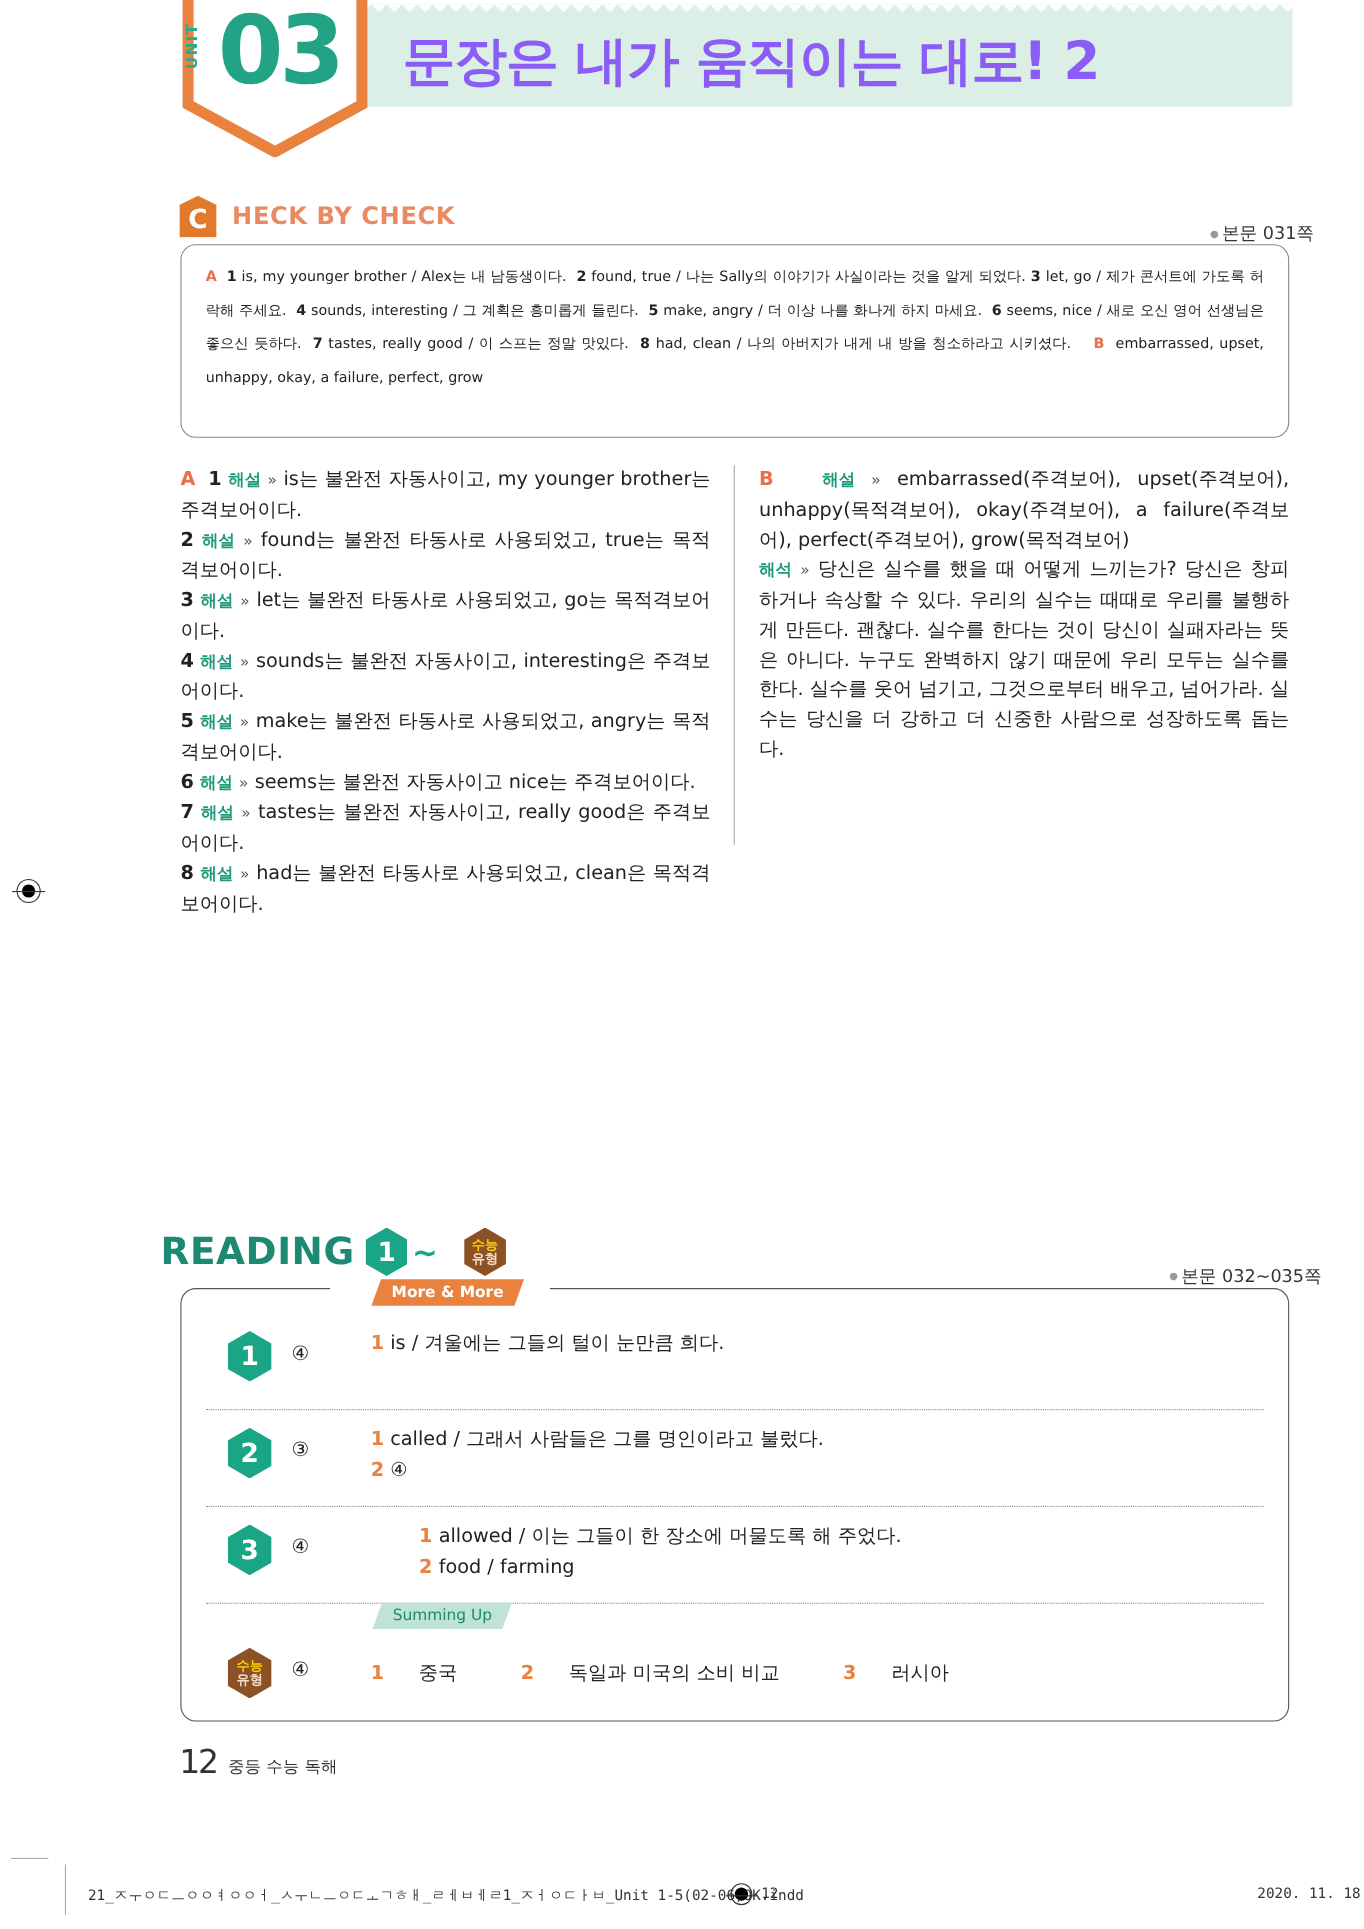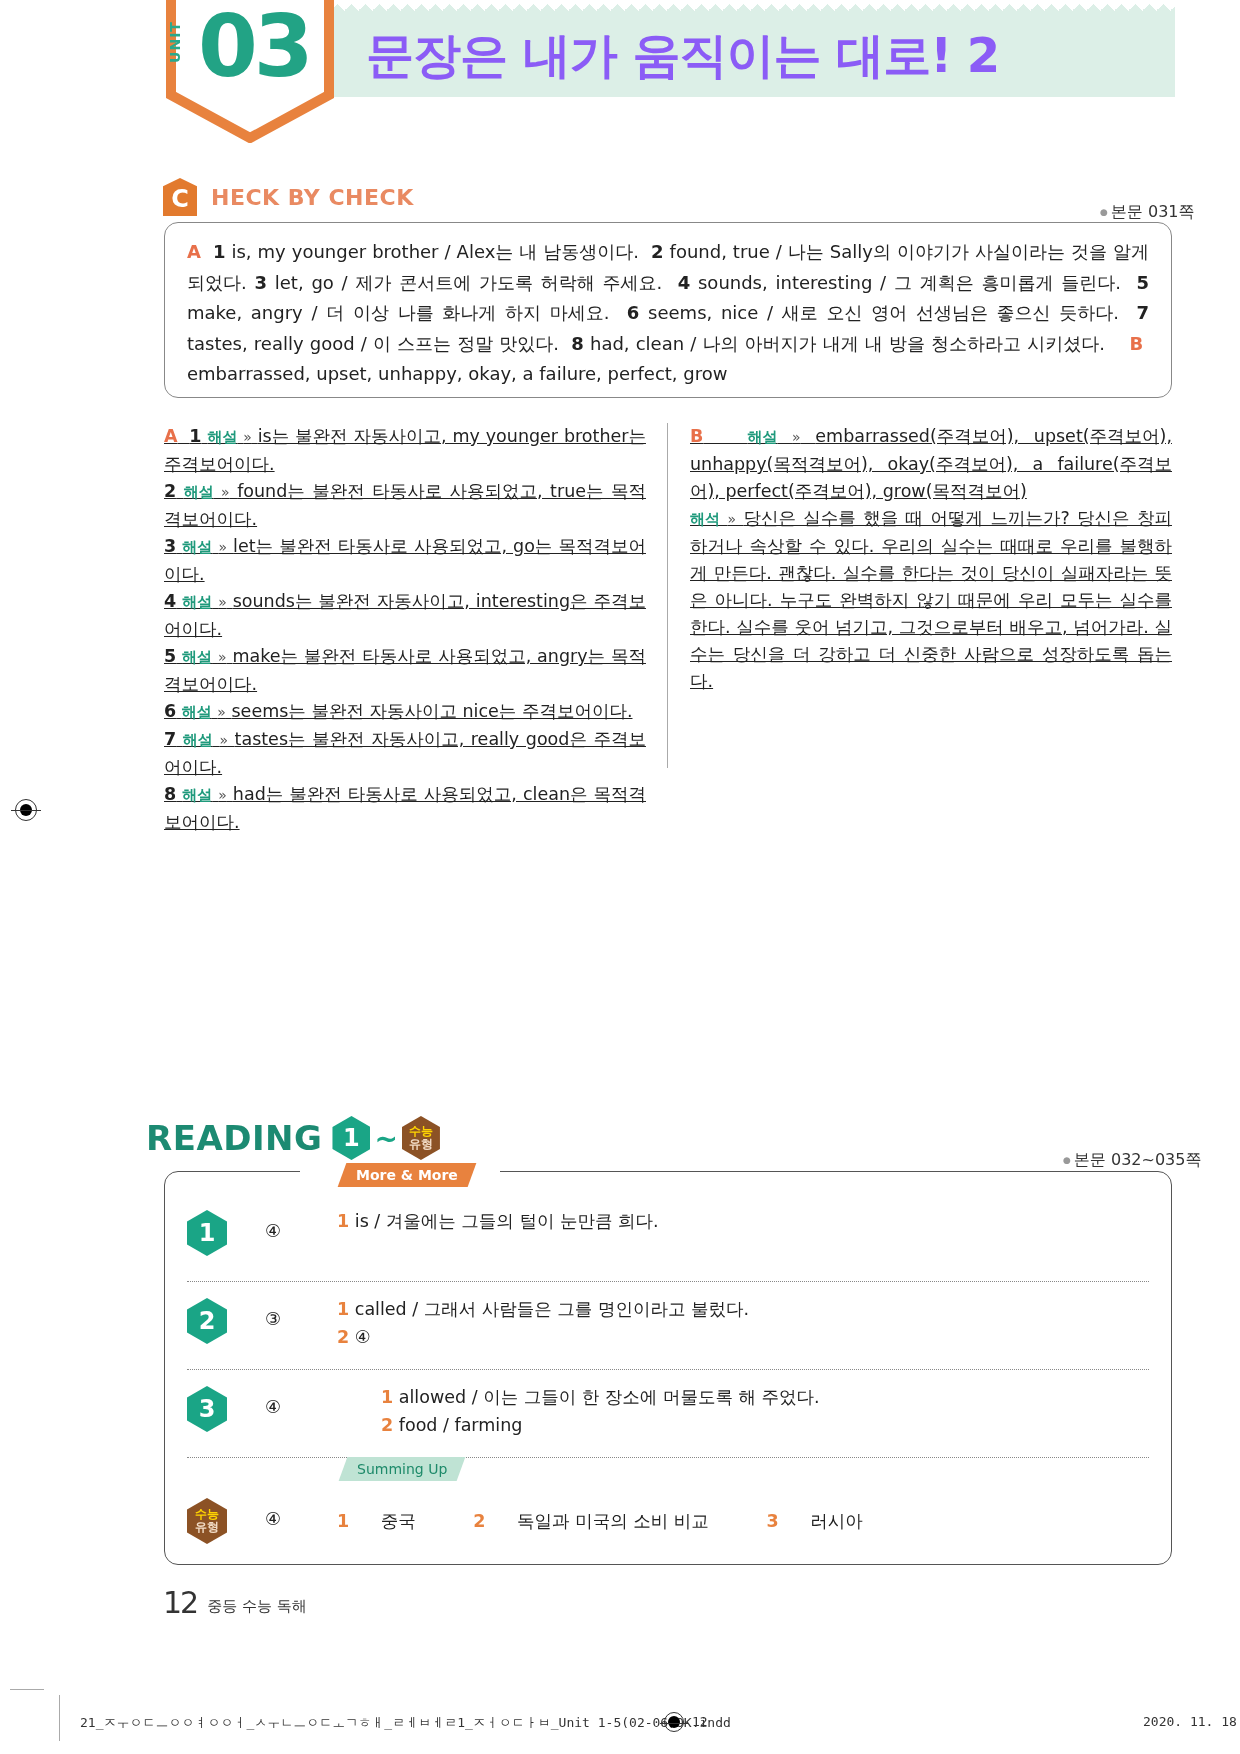--- a/index.html
+++ b/index.html
@@ -19,37 +19,37 @@
 
   
   .check-heading { position: absolute; left: 163px; top: 178px; display: flex; align-items: center; }
   .check-c { width: 34px; height: 38px; background: #e27a2e; color: #fff; font-weight: bold; font-size: 24px; display: flex; align-items: flex-end; justify-content: center; padding-bottom: 3px;
     clip-path: polygon(50% 0, 100% 22%, 100% 100%, 0 100%, 0 22%); }
   .check-text { font-size: 22px; font-weight: bold; color: #e98a62; margin-left: 14px; letter-spacing: 0.5px; }
   .page-ref { position: absolute; font-size: 16px; color: #333; white-space: nowrap; }
   .page-ref::before { content: "●"; color: #999; font-size: 9px; margin-right: 3px; vertical-align: 2px; }
 
   
-  .check-box { position: absolute; left: 164px; top: 222px; width: 1008px; height: 176px; border: 1.5px solid #888; border-radius: 14px; padding: 14px 22px; font-size: 18px; line-height: 30.5px; text-align: justify; }
+  .check-box { position: absolute; left: 164px; top: 222px; width: 1008px; height: 176px; border: 1.5px solid #888; border-radius: 14px; padding: 14px 22px; font-size: 13px; line-height: 30.5px; text-align: justify; }
   .check-box b.num { font-weight: bold; }
   .letter { color: #e8704a; font-weight: bold; }
 
   
-  .col { position: absolute; top: 423px; font-size: 17.5px; line-height: 27px; text-align: justify; text-decoration: underline; }
+  .col { position: absolute; top: 423px; font-size: 17.5px; line-height: 27px; text-align: justify; }
   .col-left { left: 164px; width: 482px; }
   .col-right { left: 690px; width: 482px; }
   .col-divider { position: absolute; left: 667px; top: 423px; width: 1px; height: 345px; background: #aaa; }
   .hs { color: #1f9a7c; font-weight: bold; font-size: 15px; }
   .arr { color: #555; font-size: 14px; }
   .item { display: block; }
 
   
   .reading-heading { position: absolute; left: 146px; top: 1116px; display: flex; align-items: center; }
   .reading-text { font-size: 34px; font-weight: bold; color: #1c8a72; letter-spacing: 0.5px; }
-  .hex { display: inline-flex; align-items: center; justify-content: center; clip-path: polygon(50% 0, 100% 25%, 100% 75%, 50% 100%, 0 75%, 0 25%); color: #fff; font-weight: bold; }
+  .hex { display: inline-flex; align-items: center; justify-content: center; clip-path: polygon(50% 0, 100% 25%, 100% 75%, 50% 100%, 0 75%, 0 25%); color: #fff; font-weight: bold; margin-left: 20px; }
   .hex-green { background: #1aa586; }
   .hex-brown { background: #8c5225; flex-direction: column; line-height: 13px; }
   .hex-brown .t1 { color: #ffd400; font-size: 12px; }
   .hex-brown .t2 { color: #f2dcc6; font-size: 12px; font-family: Liberation Serif, serif; }
   .tilde { color: #1aa586; font-weight: bold; font-size: 28px; margin: 0 4px; }
 
   .reading-box { position: absolute; left: 164px; top: 1171px; width: 1008px; height: 394px; border: 1.5px solid #555; border-radius: 14px; }
   .reading-box .gap { position: absolute; left: 135px; top: -2px; width: 200px; height: 4px; background: #fff; }
   .tag { position: absolute; padding: 0 14px; height: 24px; font-size: 14px; display: flex; align-items: center; transform: skewX(-20deg); }
   .tag span { transform: skewX(20deg); }

